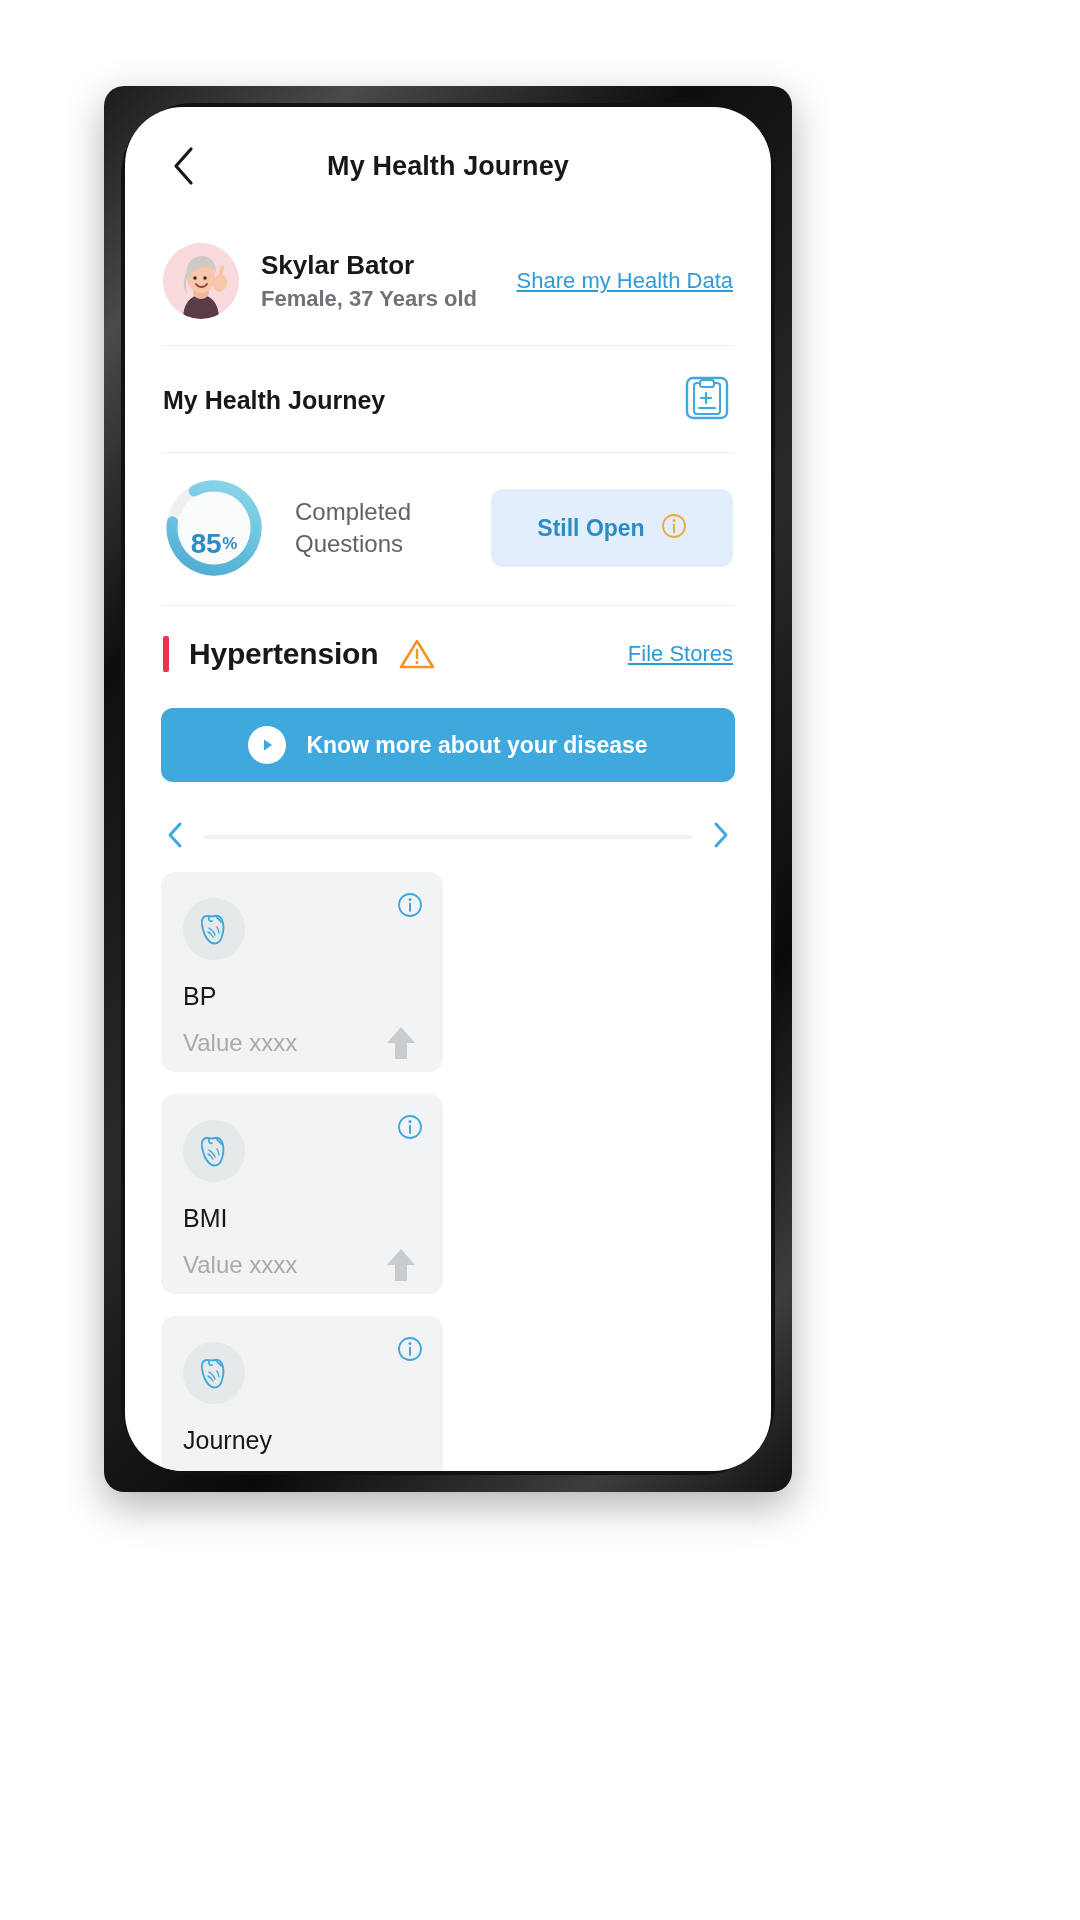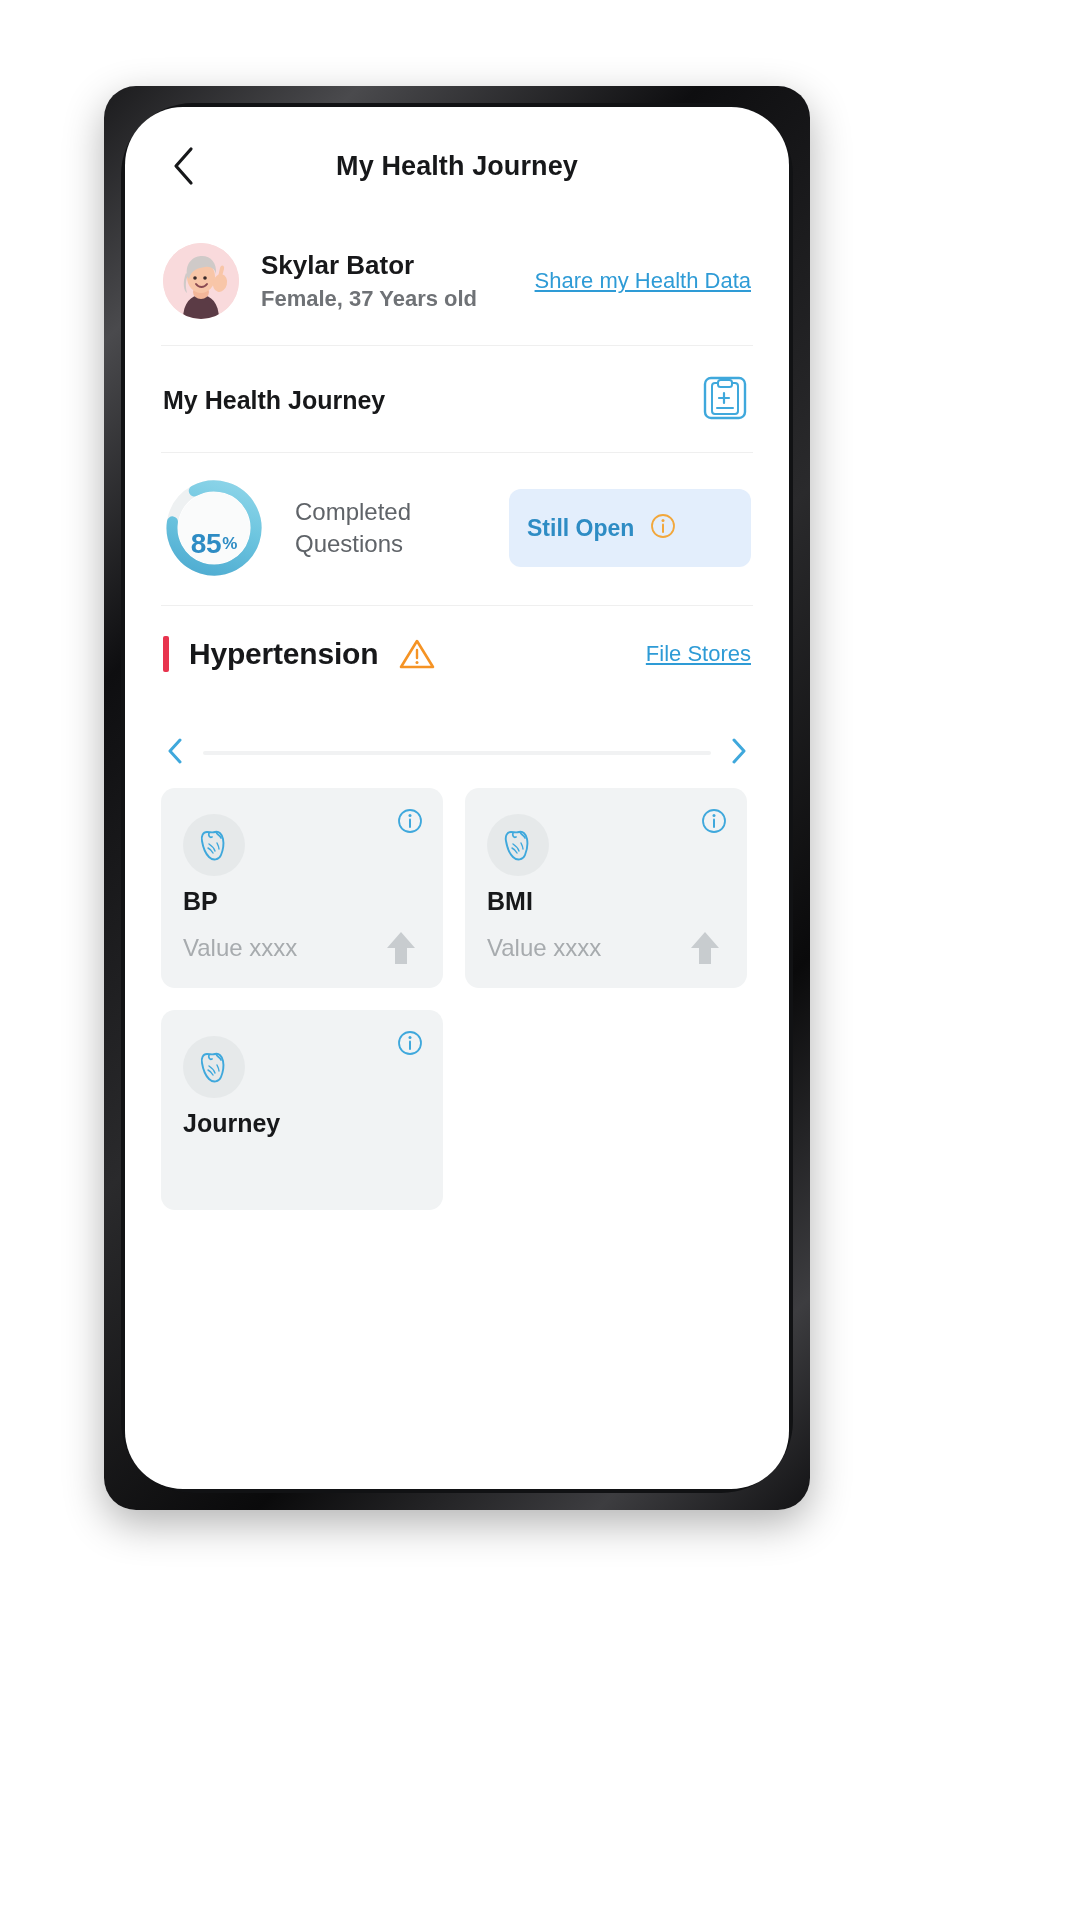--- a/index.html
+++ b/index.html
@@ -9,24 +9,24 @@
     font-family:"Liberation Sans", sans-serif;
     overflow:hidden;
     position:relative;
   }
 
   
   #phone-frame{
     position:absolute;
     left:104px; top:86px;
     width:672px; height:1390px;
-    border-radius:32px;
+    border-radius:20px;
     background:linear-gradient(135deg,#1b1b1d 0%,#4a4a4d 12%,#0e0e10 28%,#2a2a2c 52%,#0a0a0b 74%,#3d3d40 90%,#131315 100%);
     box-shadow:0 14px 40px rgba(0,0,0,.30);
-    padding:17px;
+    padding:8px;
   }
   #phone-bezel{
     position:absolute;
     left:17px; top:17px; right:17px; bottom:17px;
     border-radius:72px;
     background:#111214;
   }
   #phone-screen{
     position:absolute;
     left:21px; top:21px; right:21px; bottom:21px;
@@ -123,21 +123,21 @@
   .donut-label .pct{font-size:17px;font-weight:bold;margin-left:1px;}
   .progress-text{
     margin-left:30px;
     font-size:24px;color:#5f6368;line-height:1.32;
     flex:1;
   }
   .status-pill{
     background:#e3eefc;
     border-radius:12px;
     height:78px;min-width:242px;
-    display:flex;align-items:center;
+    display:flex;align-items:center;justify-content:center;
     gap:16px;cursor:pointer;
     padding:0 18px;box-sizing:border-box;
   }
   .status-pill-label{
     font-size:23px;color:#2e8cc4;font-weight:bold;
   }
 
   
   .condition-row{
     display:flex;align-items:center;
@@ -207,22 +207,22 @@
   .card-info{
     position:absolute;right:20px;top:20px;
     cursor:pointer;
   }
   .metric-icon-circle{
     width:62px;height:62px;border-radius:50%;
     background:#e6e9ea;
     display:flex;align-items:center;justify-content:center;
   }
   .metric-label{
-    font-size:25px;font-weight:bold;color:#17181a;
-    margin-top:11px;
+    font-size:25px;font-weight:normal;color:#17181a;
+    margin-top:22px;
   }
   .metric-bottom{
     display:flex;align-items:center;justify-content:space-between;
     margin-top:12px;
   }
   .metric-value{
     font-size:24px;color:#a7abae;
   }
   .trend{width:40px;height:40px;display:flex;align-items:center;justify-content:center;}
 </style>
@@ -327,20 +327,28 @@
           <svg width="38" height="34" viewBox="0 0 38 34">
             <path d="M19 4 L35 30 L3 30 Z" fill="none" stroke="#f59324" stroke-width="2.6" stroke-linejoin="round"></path>
             <path d="M19 13 v8" stroke="#f59324" stroke-width="2.4" stroke-linecap="round"></path>
             <circle cx="19" cy="25.4" r="1.5" fill="#f59324"></circle>
           </svg>
         </div>
         <div class="cond-spacer"></div>
         <div class="file-link">File Stores</div>
       </div>
 
+      <div class="cta-btn">
+        <span class="cta-play">
+          <svg width="18" height="18" viewBox="0 0 18 18">
+            <path d="M6 3.6 L14 9 L6 14.4 Z" fill="#3fa8dc"></path>
+          </svg>
+        </span>
+        <span class="cta-label">Know more about your disease</span>
+      </div>
 
       <div class="carousel-nav">
         <div class="car-arrow">
           <span>
             <svg width="18" height="28" viewBox="0 0 18 28">
               <path d="M14 3 L4 14 L14 25" fill="none" stroke="#3fa8dc" stroke-width="3" stroke-linecap="round" stroke-linejoin="round"></path>
             </svg>
           </span>
         </div>
         <div class="car-track"></div>

